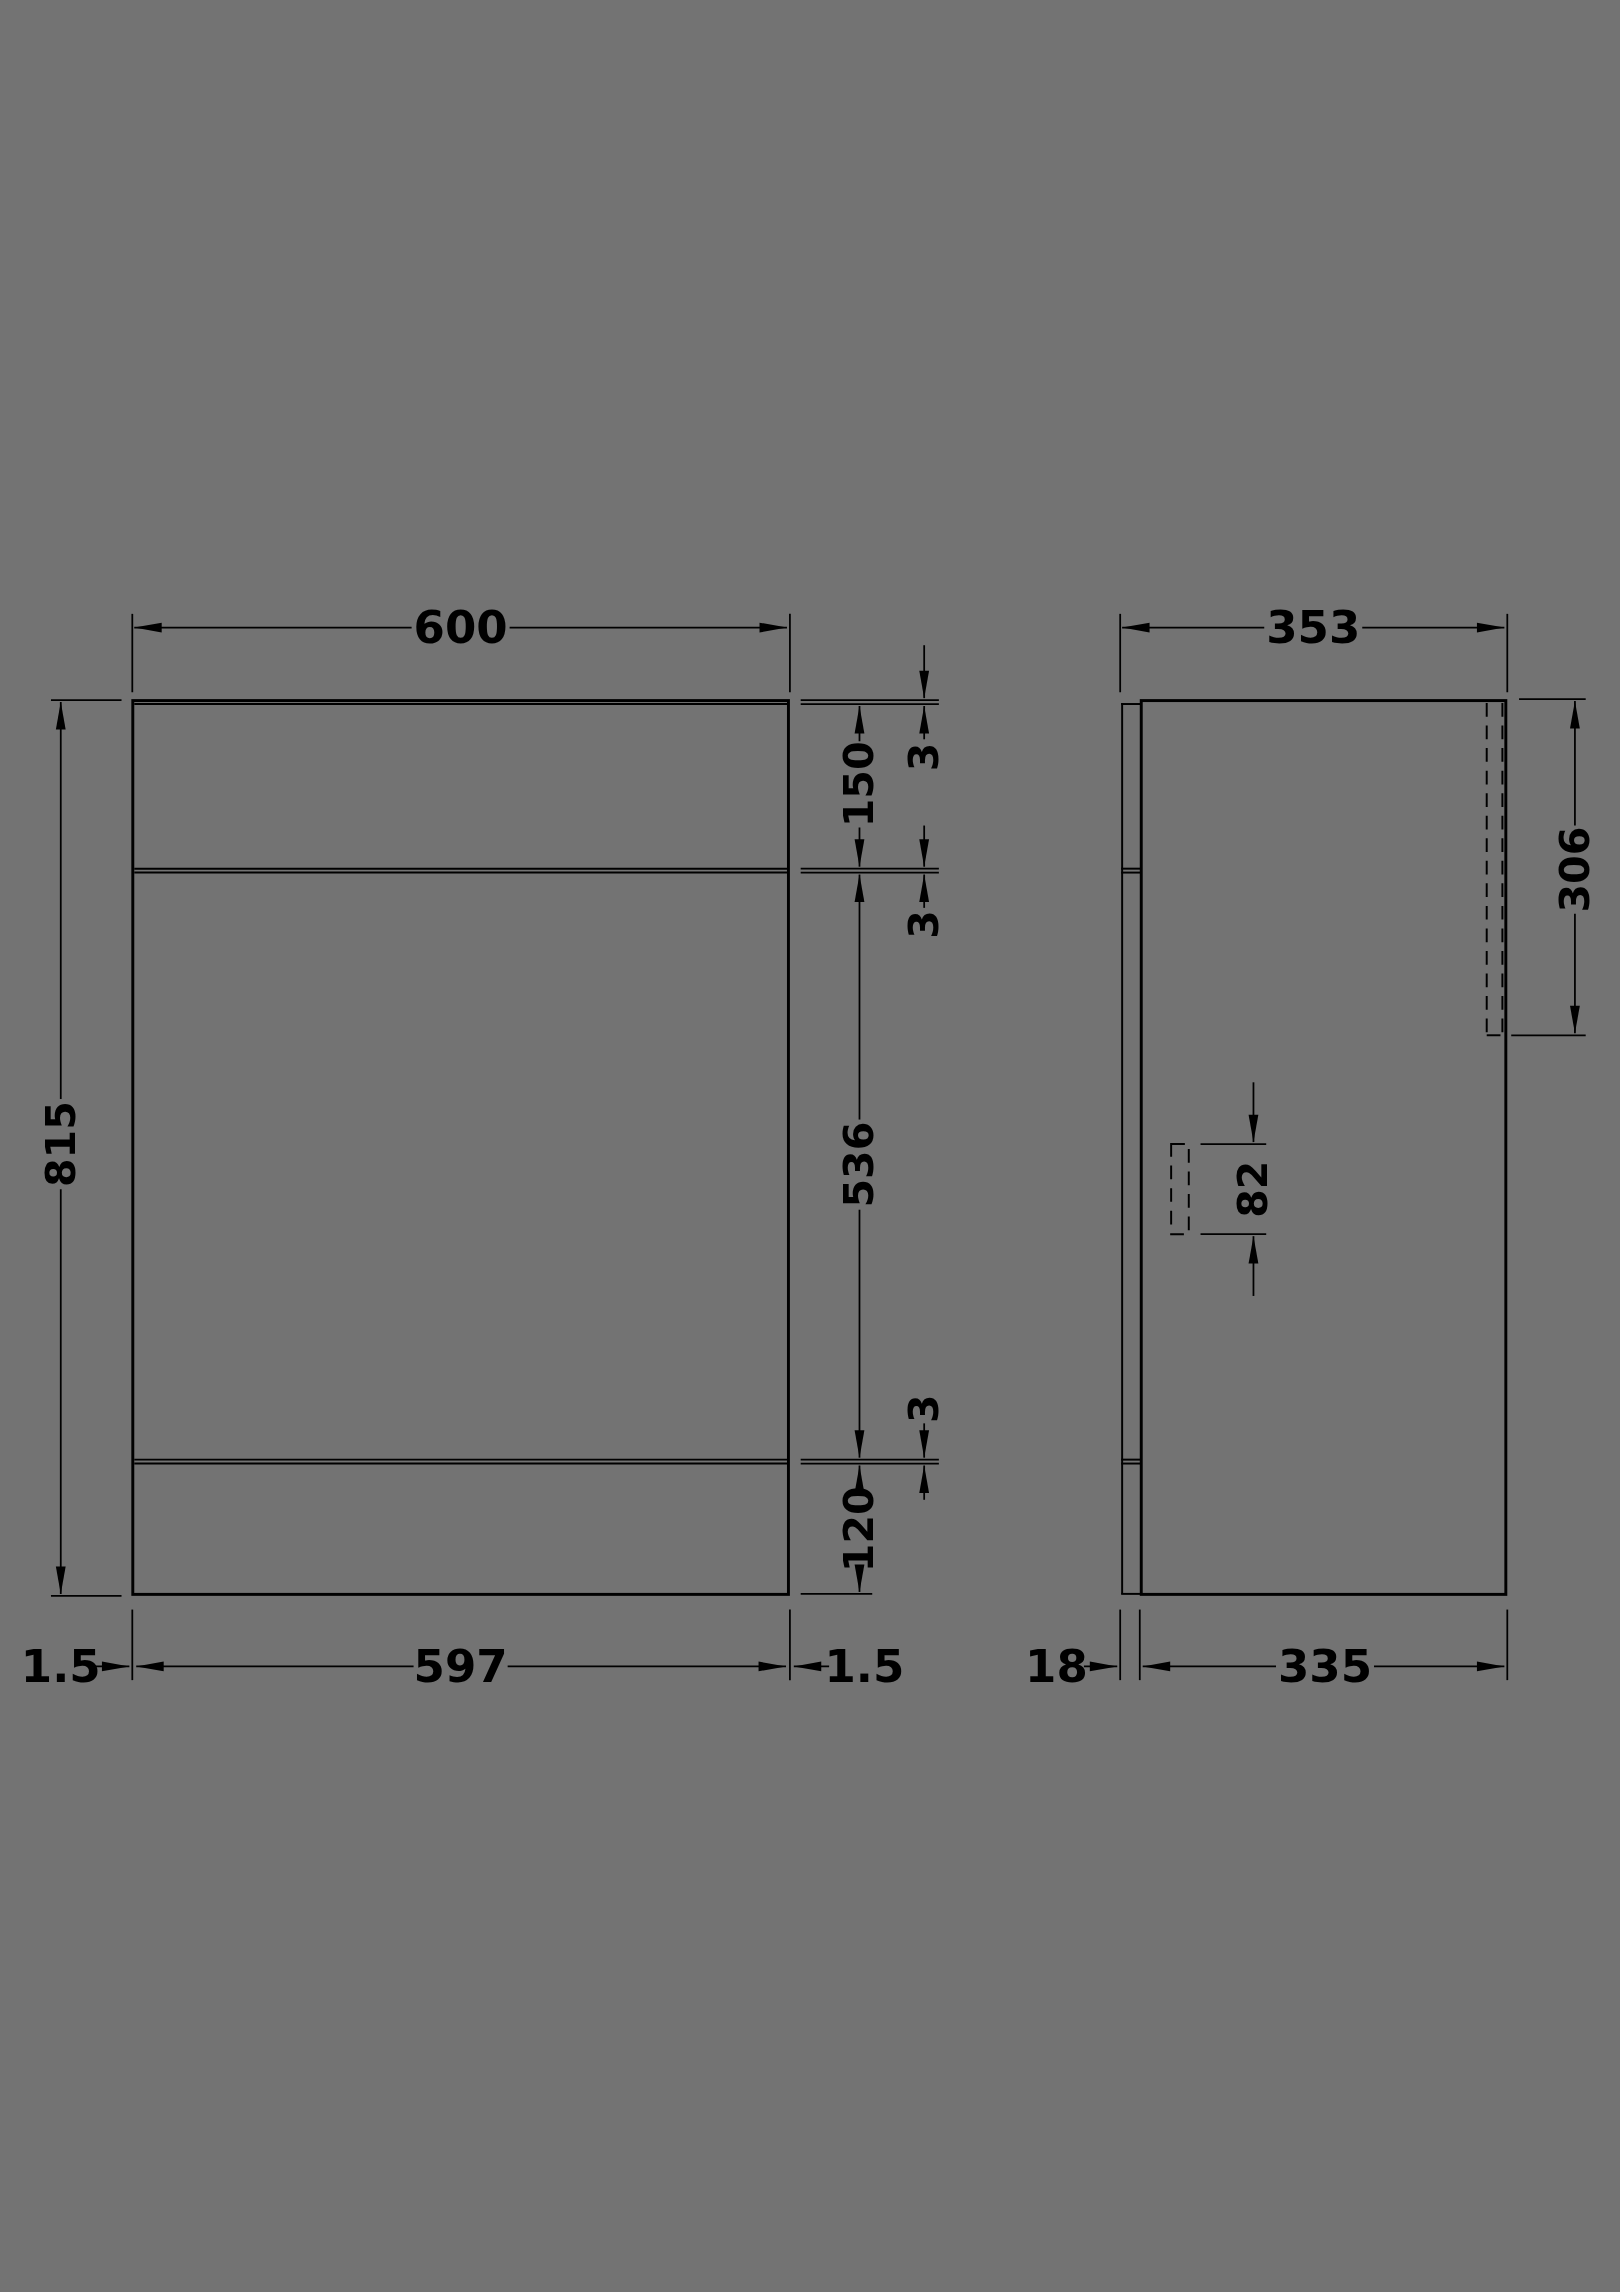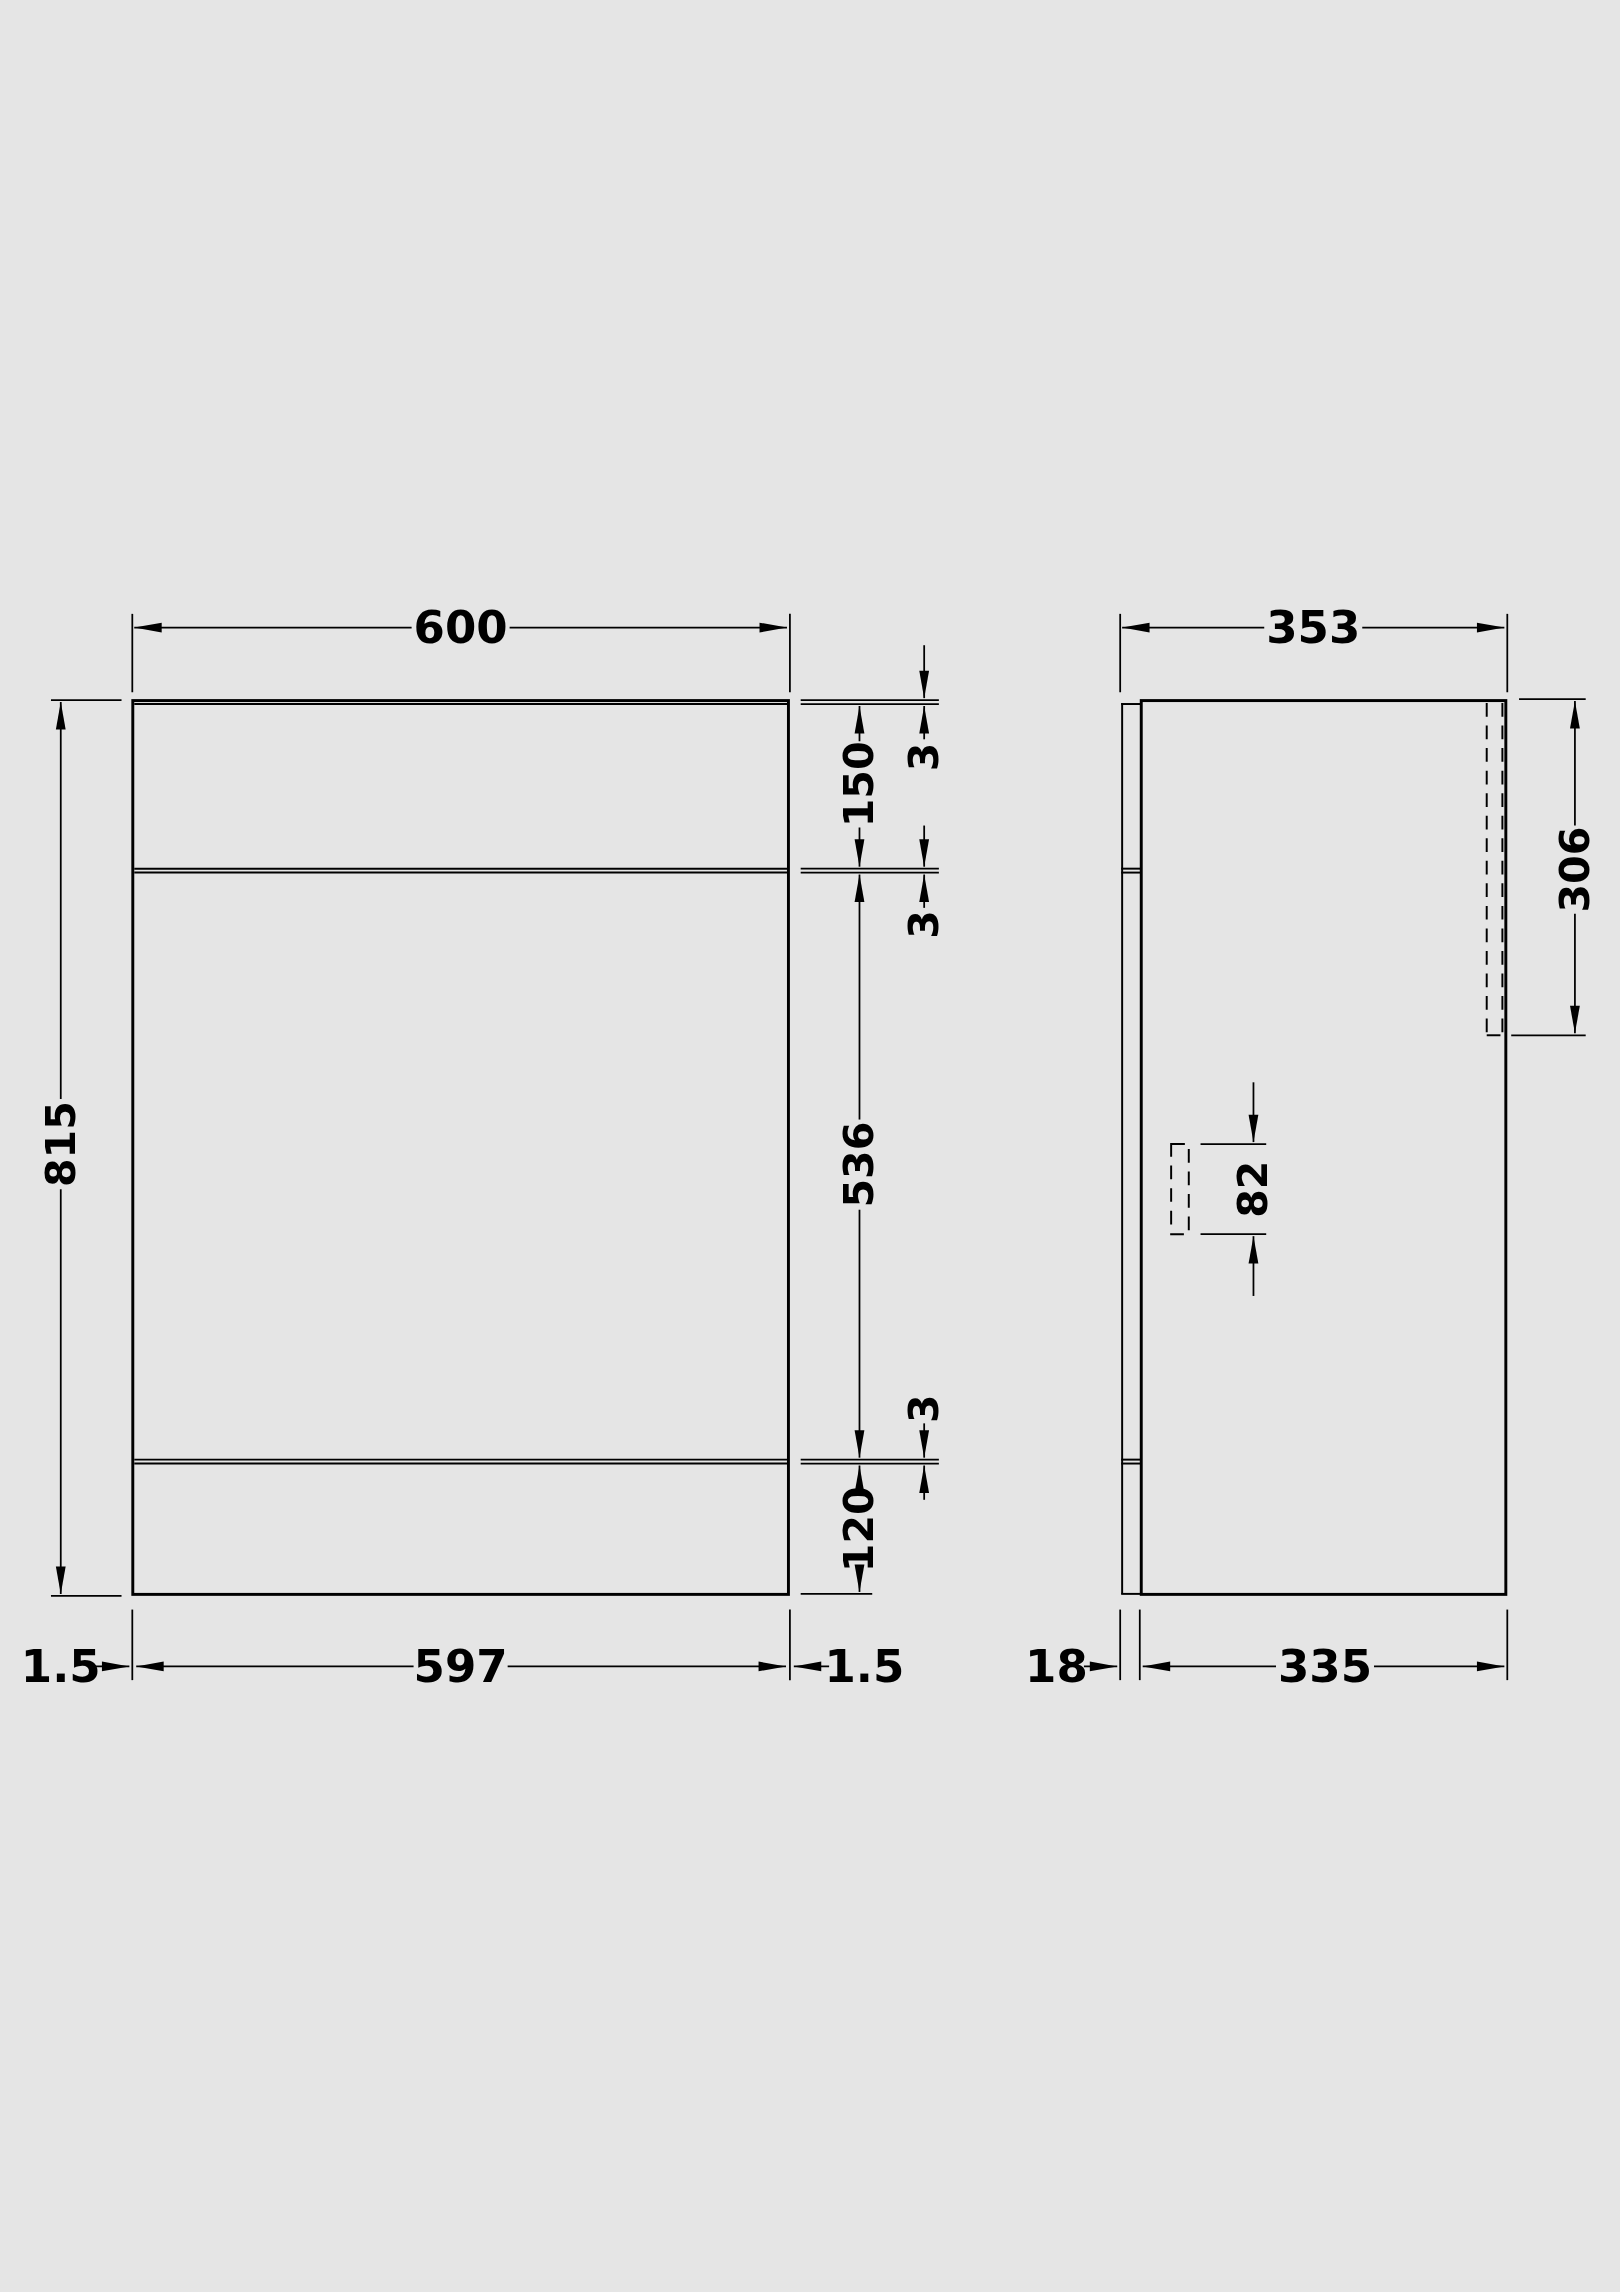--- a/index.html
+++ b/index.html
@@ -5,21 +5,21 @@
   html, body {
     margin: 0;
     padding: 0;
     background: #ffffff;
     font-family: "DejaVu Sans", "Liberation Sans", sans-serif;
   }
   .page {
     position: relative;
     width: 1620px;
     height: 2293px;
-    background: #e5e5e5;
+    background: #737373;
     overflow: hidden;
   }
   svg { display: block; }
   .dim-text {
     font-family: "DejaVu Sans", "Liberation Sans", sans-serif;
     font-weight: bold;
     fill: #000000;
   }
   .dim-text.h { font-size: 46px; }
   .dim-text.v { font-size: 42px; }

